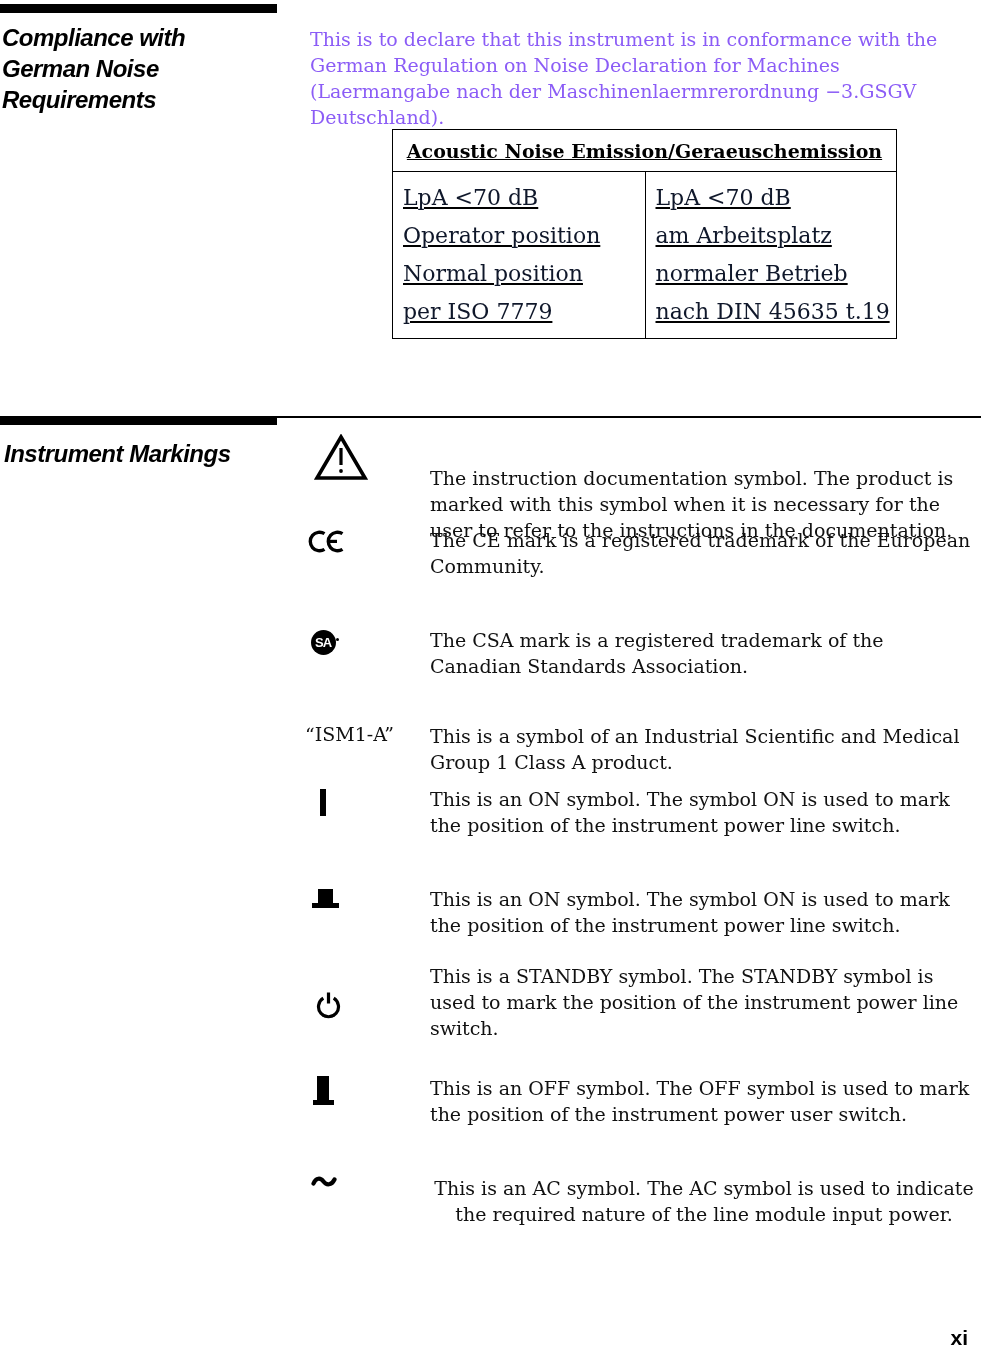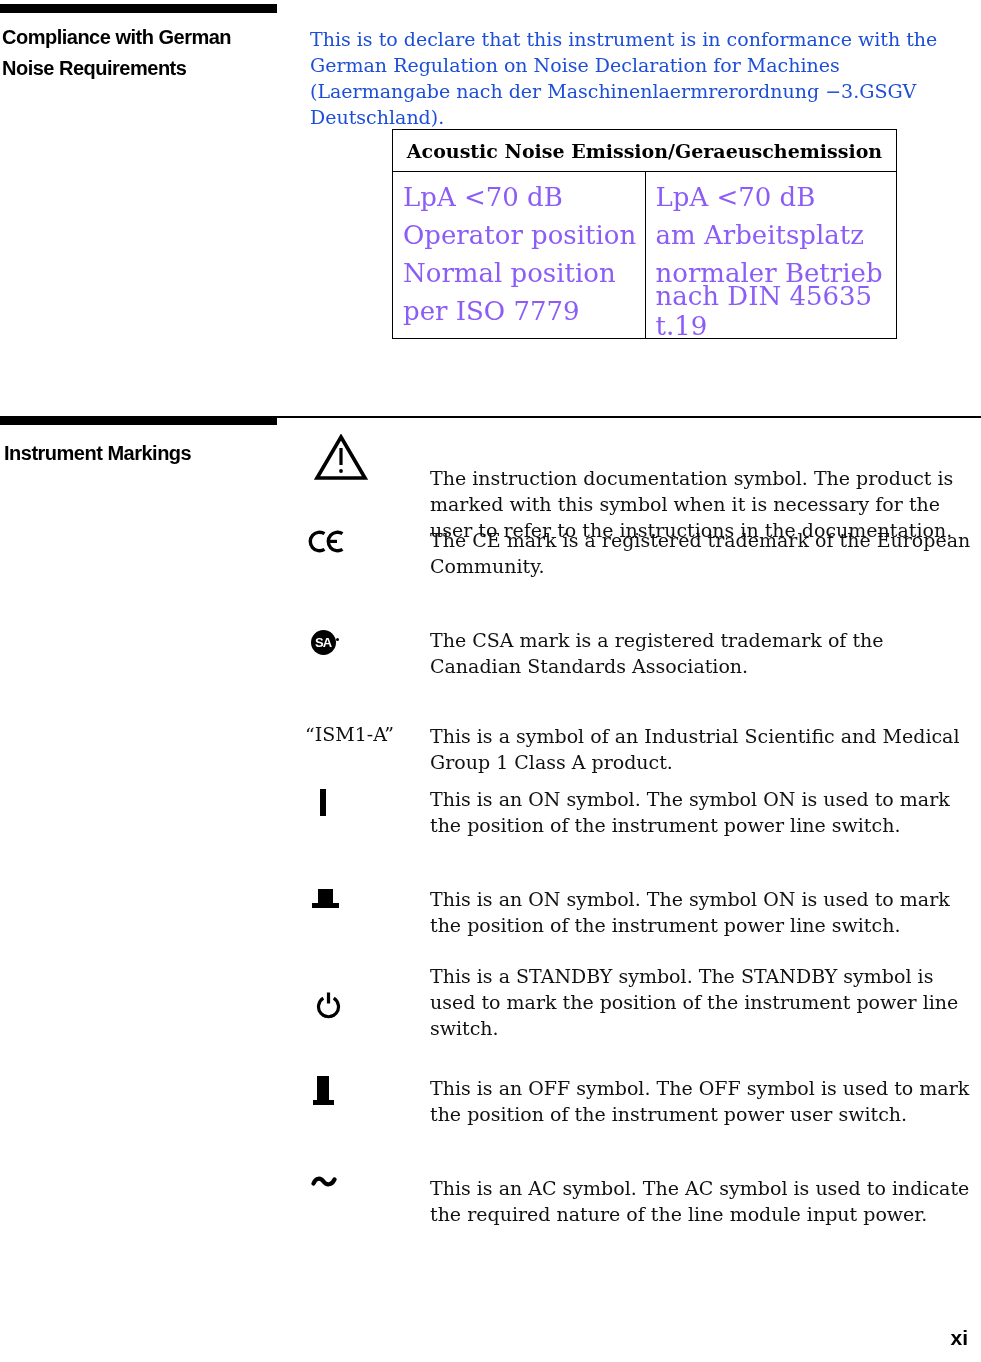--- a/index.html
+++ b/index.html
@@ -3,38 +3,38 @@
 <meta charset="utf-8">
 <style>
   html,body{margin:0;padding:0;background:#888;}
   .page{
     position:relative;width:981px;height:1362px;background:#ffffff;
     margin:0 auto;font-family:"DejaVu Serif", serif;color:#000;overflow:hidden;
   }
   .bar{position:absolute;background:#000;}
   .h-sans{
     position:absolute;font-family:"Liberation Sans", sans-serif;
-    font-weight:bold;font-size:20px;line-height:31px;letter-spacing:-0.5px;color:#000;
+    font-weight:bold;font-size:24px;line-height:31px;letter-spacing:-0.5px;color:#000;font-style:italic;
   }
   .body-text{
-    position:absolute;font-size:19px;line-height:26px;color:#1d4ed8;
+    position:absolute;font-size:19px;line-height:26px;color:#8b5cf6;
   }
   
   .noise-table{
     position:absolute;left:392px;top:129px;width:505px;
-    border:1.5px solid #000;box-sizing:border-box;
+    border:1.5px solid #000;box-sizing:border-box;text-decoration:underline;
   }
   .noise-header{
     height:41px;border-bottom:1.5px solid #000;display:flex;
     align-items:center;justify-content:center;font-weight:bold;font-size:19px;
   }
   .noise-body{display:flex;}
   .noise-col{width:50%;box-sizing:border-box;padding:6px 0 8px 10px;}
   .noise-col.right{border-left:1.5px solid #000;}
-  .noise-cell-line{height:38px;display:flex;align-items:center;font-size:26px;color:#8b5cf6;}
+  .noise-cell-line{height:38px;display:flex;align-items:center;font-size:22px;color:#0f172a;}
   
   .mark-text{position:absolute;left:430px;width:548px;font-size:19px;line-height:26px;color:#111;}
   .icon-abs{position:absolute;}
   .ism-label{position:absolute;left:305px;top:723px;font-size:19px;color:#111;}
   .footer-num{
     position:absolute;right:13px;top:1326px;font-family:"Liberation Sans", sans-serif;
     font-weight:bold;font-size:21px;color:#000;text-align:right;
   }
   .csa-wrap{position:relative;width:29px;height:27px;}
   .csa-circle{
@@ -144,17 +144,17 @@
         <div class="base"></div>
       </div>
   </div>
   <div class="mark-text" style="top:1075px;">This is an OFF symbol. The OFF symbol is used to mark the position of the instrument power user switch.</div>
 
   <div class="icon-abs" style="left:311px;top:1174px;">
     <svg width="26" height="16" viewBox="0 0 26 16">
       <path d="M2.5 9.5 C 5 3.5, 9.5 3.5, 12.5 7.5 C 15.5 11.5, 20.5 11.5, 23.5 5.5" fill="none" stroke="#000" stroke-width="4.2" stroke-linecap="round"></path>
     </svg>
   </div>
-  <div class="mark-text" style="top:1175px;">This is an AC symbol. The AC symbol is used to indicate the required nature of the line module input power.</div>
+  <div class="mark-text" style="top:1175px;text-align:center;">This is an AC symbol. The AC symbol is used to indicate the required nature of the line module input power.</div>
 
   <div class="footer-num">xi</div>
 
 </div>
 
 </body></html>

